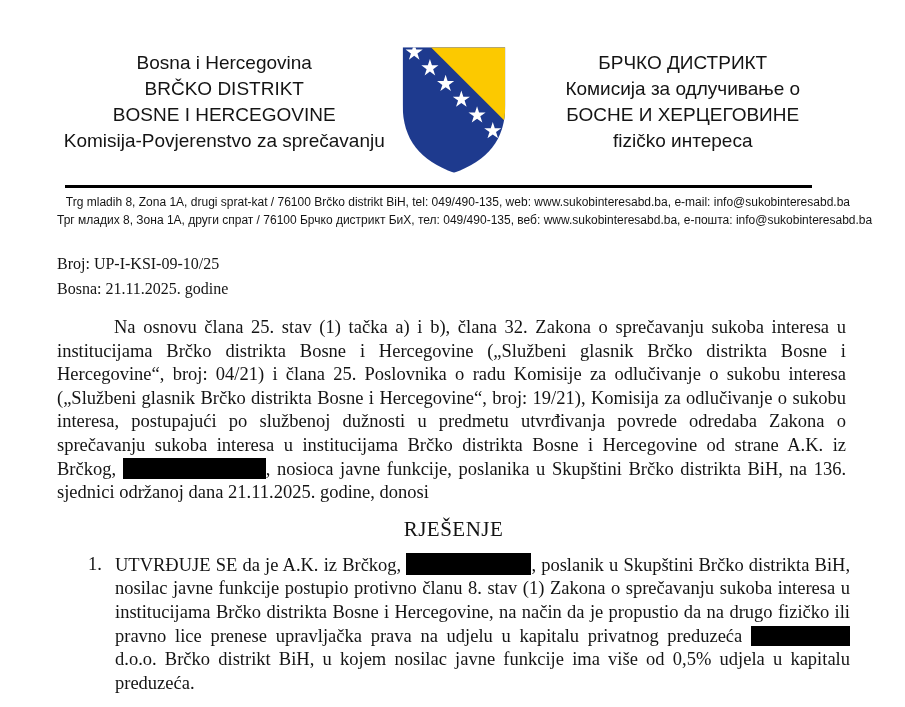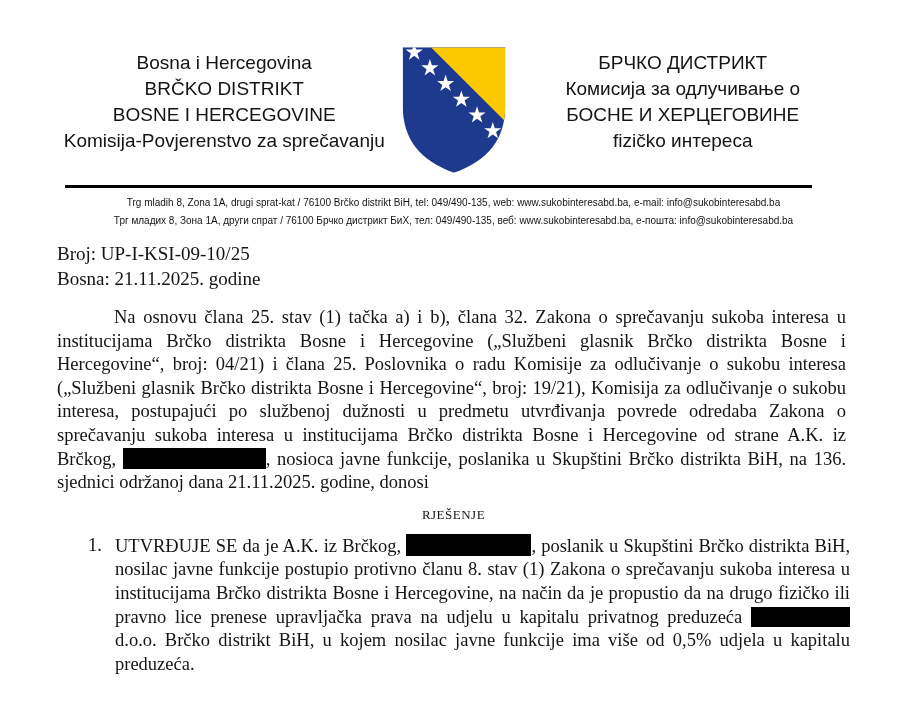--- a/index.html
+++ b/index.html
@@ -15,37 +15,37 @@
   
   .letterhead { display: flex; align-items: flex-start; }
   .lh-block { flex: 1 1 0; text-align: center; font-family: "Liberation Sans", sans-serif; margin-top: 6px; }
   .lh-line { font-size: 19px; line-height: 26px; white-space: nowrap; }
   .lh-line.bold { font-weight: normal; }
   .lh-arms { flex: 0 0 120px; display: flex; justify-content: center; margin: 0 2px; }
 
   
   .rule { height: 3px; background: #000; margin: 9px 38px 6px 8px; }
   .contact {
-    text-align: center;
+    text-align: right;
     font-family: "Liberation Sans", sans-serif;
-    font-size: 10px; line-height: 17.5px;
+    font-size: 12px; line-height: 17.5px;
     white-space: nowrap;
   }
 
   
-  .meta { margin-top: 12px; font-size: 19px; line-height: 25px; }
+  .meta { margin-top: 22px; font-size: 16px; line-height: 25px; }
   .intro {
     margin: 15px 4px 0 0;
     font-size: 18.5px; line-height: 23.6px;
     text-align: justify;
     text-indent: 57px;
   }
   .heading {
     margin: 12px 0 11px 0;
-    font-size: 13px; font-weight: normal;
+    font-size: 21px; font-weight: normal;
     letter-spacing: 0.5px;
     text-align: center;
   }
   .item { position: relative; padding-left: 58px; font-size: 18.5px; line-height: 23.6px; text-align: justify; }
   .item-num { position: absolute; left: 31px; top: 0; }
 
   .redaction { display: inline-block; background: #000; vertical-align: -4px; }
   .redaction-1 { width: 143px; height: 21px; }
   .redaction-2 { width: 125px; height: 22px; }
   .redaction-3 { width: 99px;  height: 20px; }

